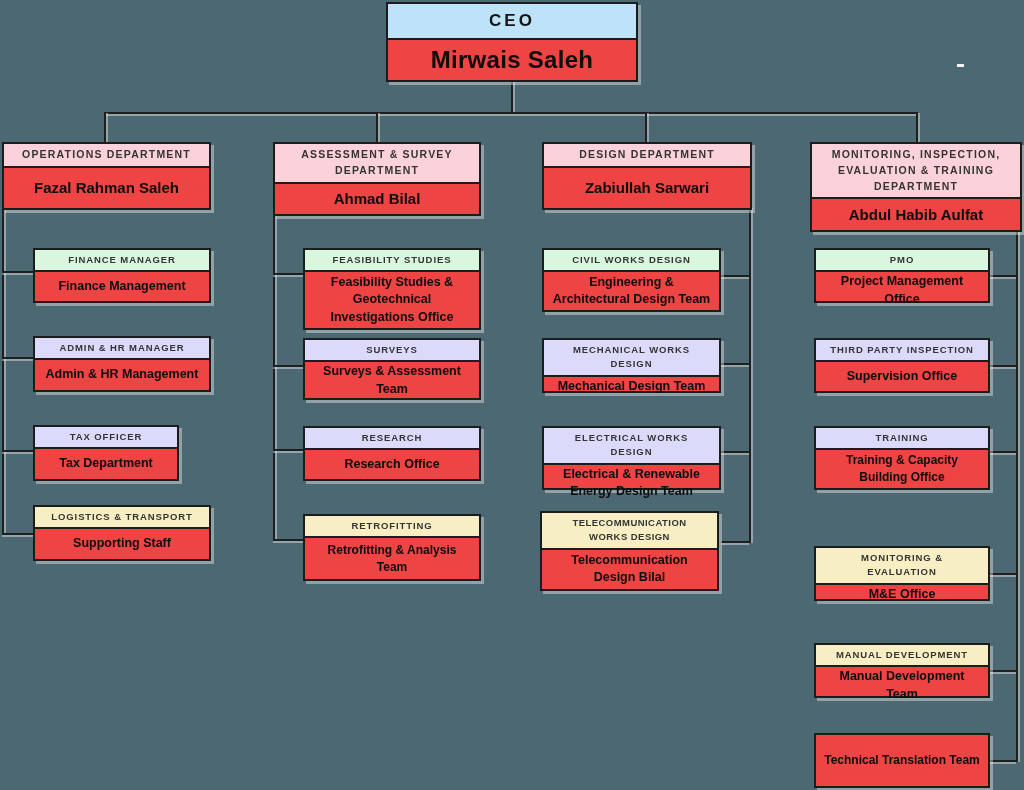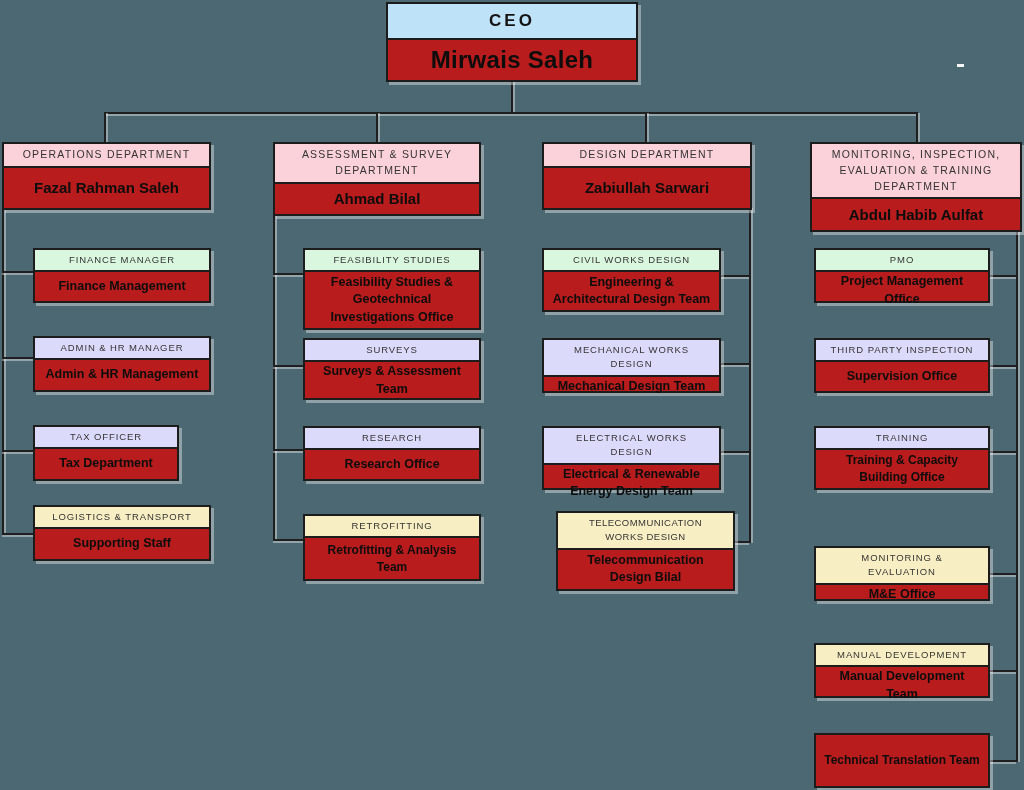--- a/index.html
+++ b/index.html
@@ -5,32 +5,32 @@
   html,body{margin:0;padding:0;}
   body{
     width:1024px;height:790px;
     background:#4c6872;
     font-family:"Liberation Sans", sans-serif;
     position:relative;overflow:hidden;
   }
   .canvas{position:absolute;inset:0;}
   .node{
     position:absolute;
-    background:#b91c1c;
+    background:#ef4444;
     border:2px solid #1c1c1c;
     box-shadow:3px 3px 0 rgba(255,255,255,0.38);
     display:flex;flex-direction:column;
     box-sizing:border-box;
   }
   .hdr{
     border-bottom:2px solid #1c1c1c;
     display:flex;align-items:center;justify-content:center;
     text-align:center;
     font-size:9.5px;letter-spacing:0.9px;
-    font-weight:400;color:#343434;
+    font-weight:700;color:#343434;
     line-height:1.5;padding:3px 12px;
     flex:0 0 auto;
   }
   .hdr.ls-tight{letter-spacing:0.45px;}
   .dept .hdr{font-size:10.5px;letter-spacing:1.2px;}
   .body{
     flex:1;display:flex;align-items:center;justify-content:center;
     text-align:center;
     font-weight:700;color:#0d0d0d;
     font-size:12.5px;line-height:1.4;padding:1px 8px;
@@ -149,21 +149,21 @@
     <div class="body">Engineering &amp; Architectural Design Team</div>
   </div>
   <div class="node" style="left:542px;top:338px;width:179px;height:55px">
     <div class="hdr c-lav">MECHANICAL WORKS DESIGN</div>
     <div class="body">Mechanical Design Team</div>
   </div>
   <div class="node" style="left:542px;top:426px;width:179px;height:64px">
     <div class="hdr c-lav">ELECTRICAL WORKS DESIGN</div>
     <div class="body">Electrical &amp; Renewable Energy Design Team</div>
   </div>
-  <div class="node" style="left:556px;top:511px;width:179px;height:80px">
+  <div class="node" style="left:540px;top:511px;width:179px;height:80px">
     <div class="hdr c-yellow ls-tight">TELECOMMUNICATION WORKS DESIGN</div>
     <div class="body">
         <span class="narrow">Telecommunication Design Bilal</span>
       </div>
   </div>
 
   <div class="node" style="left:814px;top:248px;width:176px;height:55px">
     <div class="hdr c-green">PMO</div>
     <div class="body">Project Management Office</div>
   </div>

